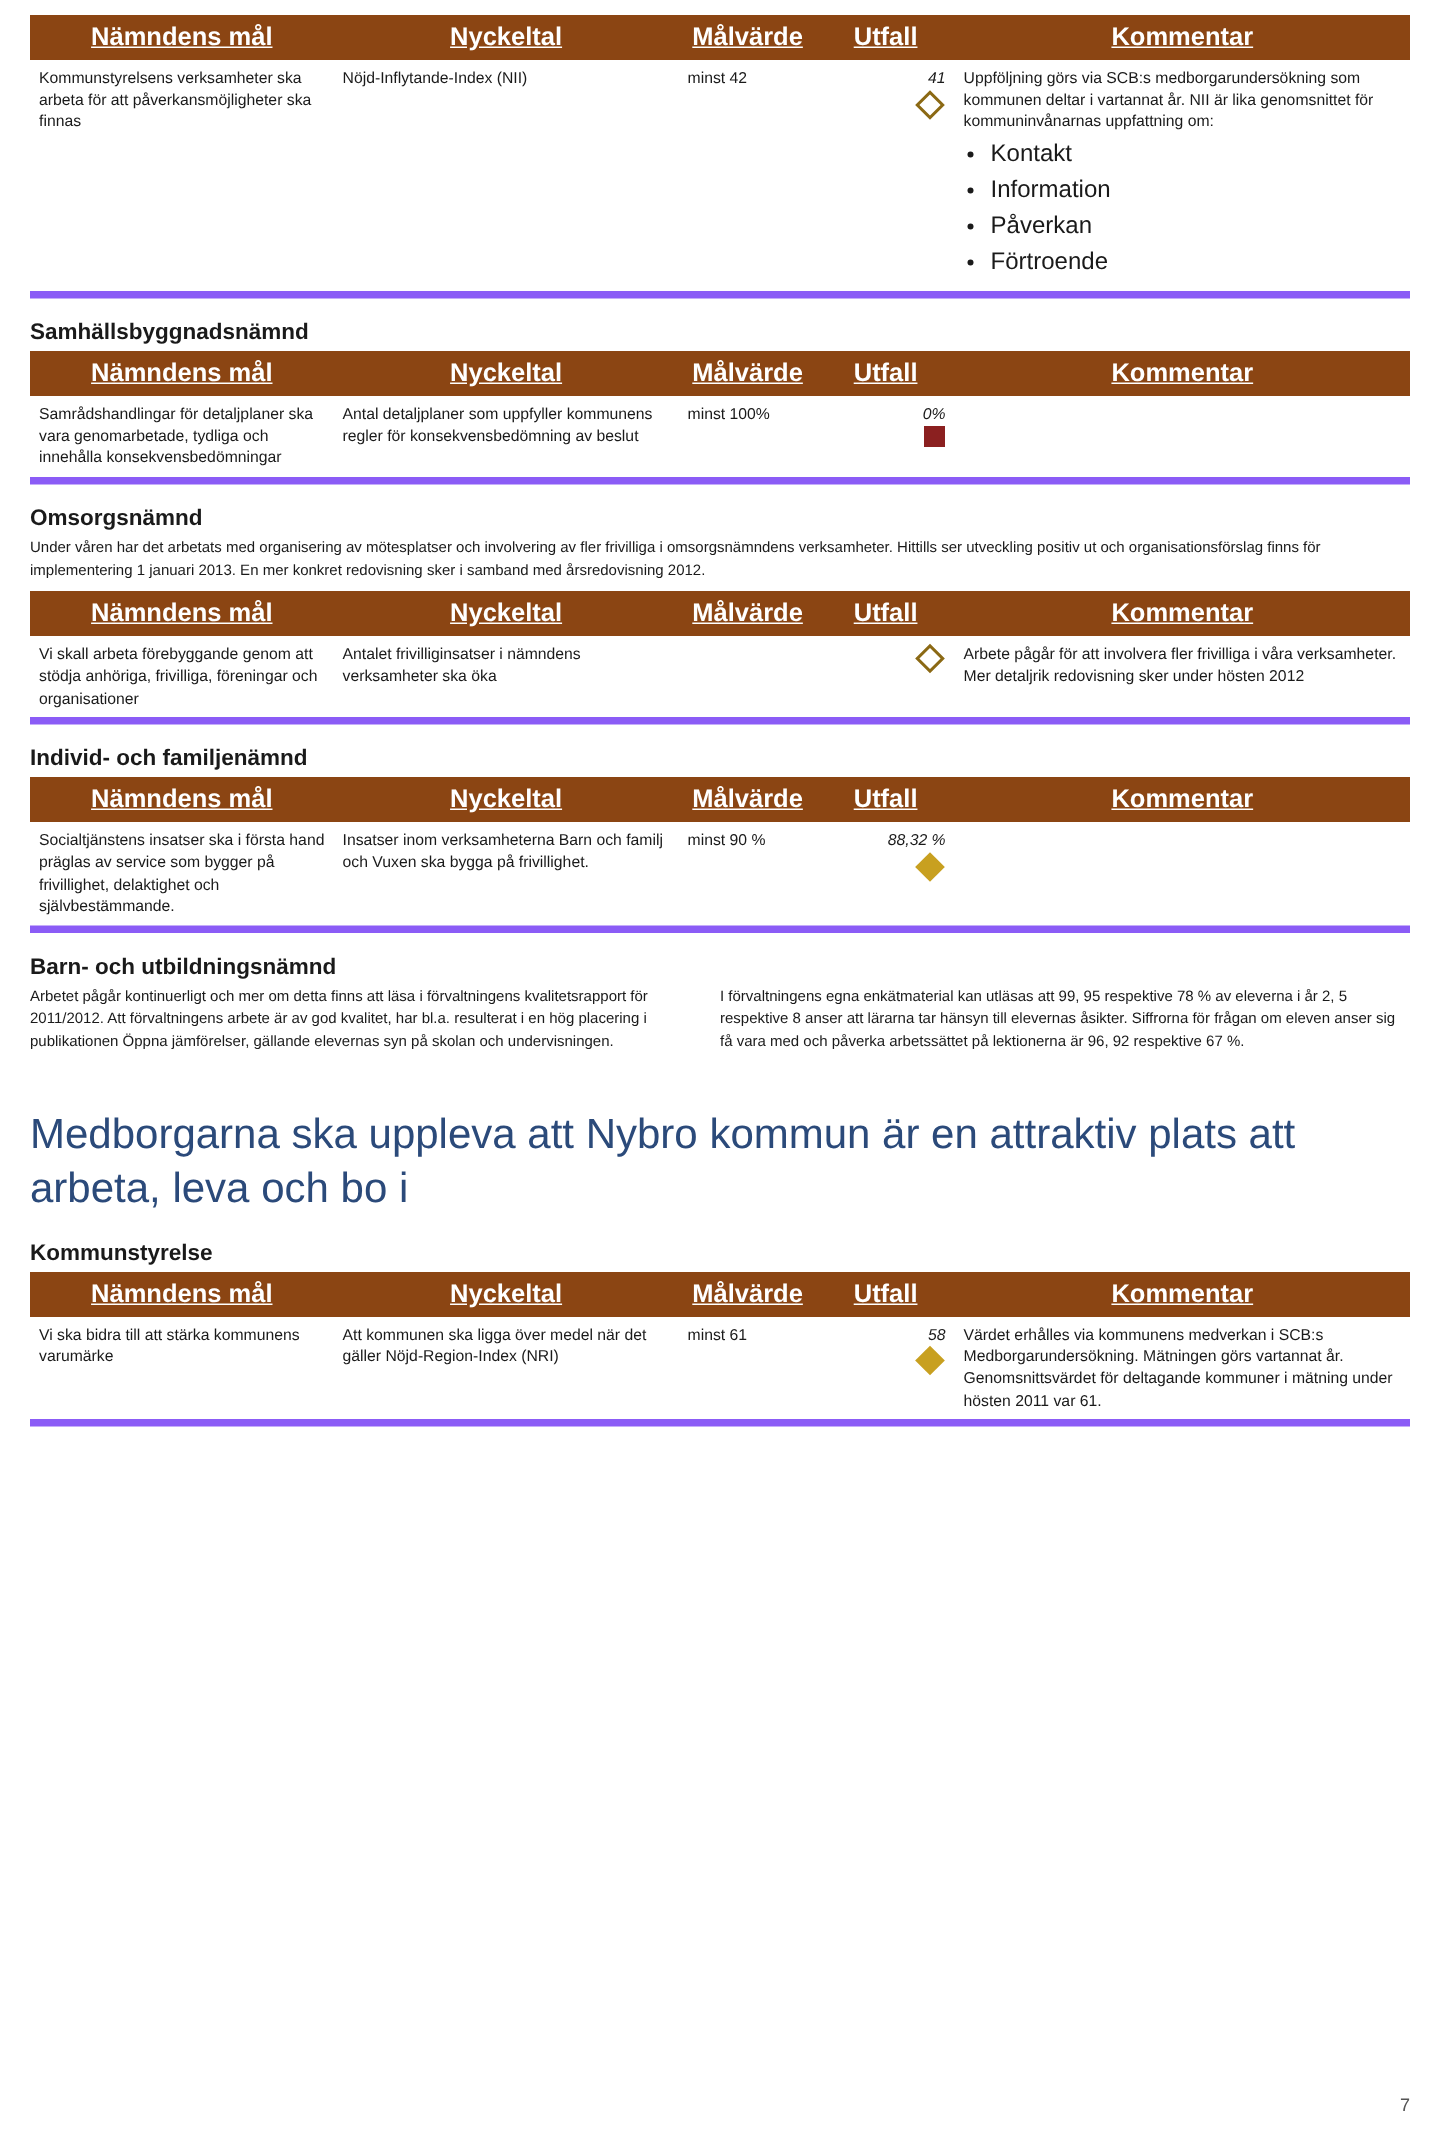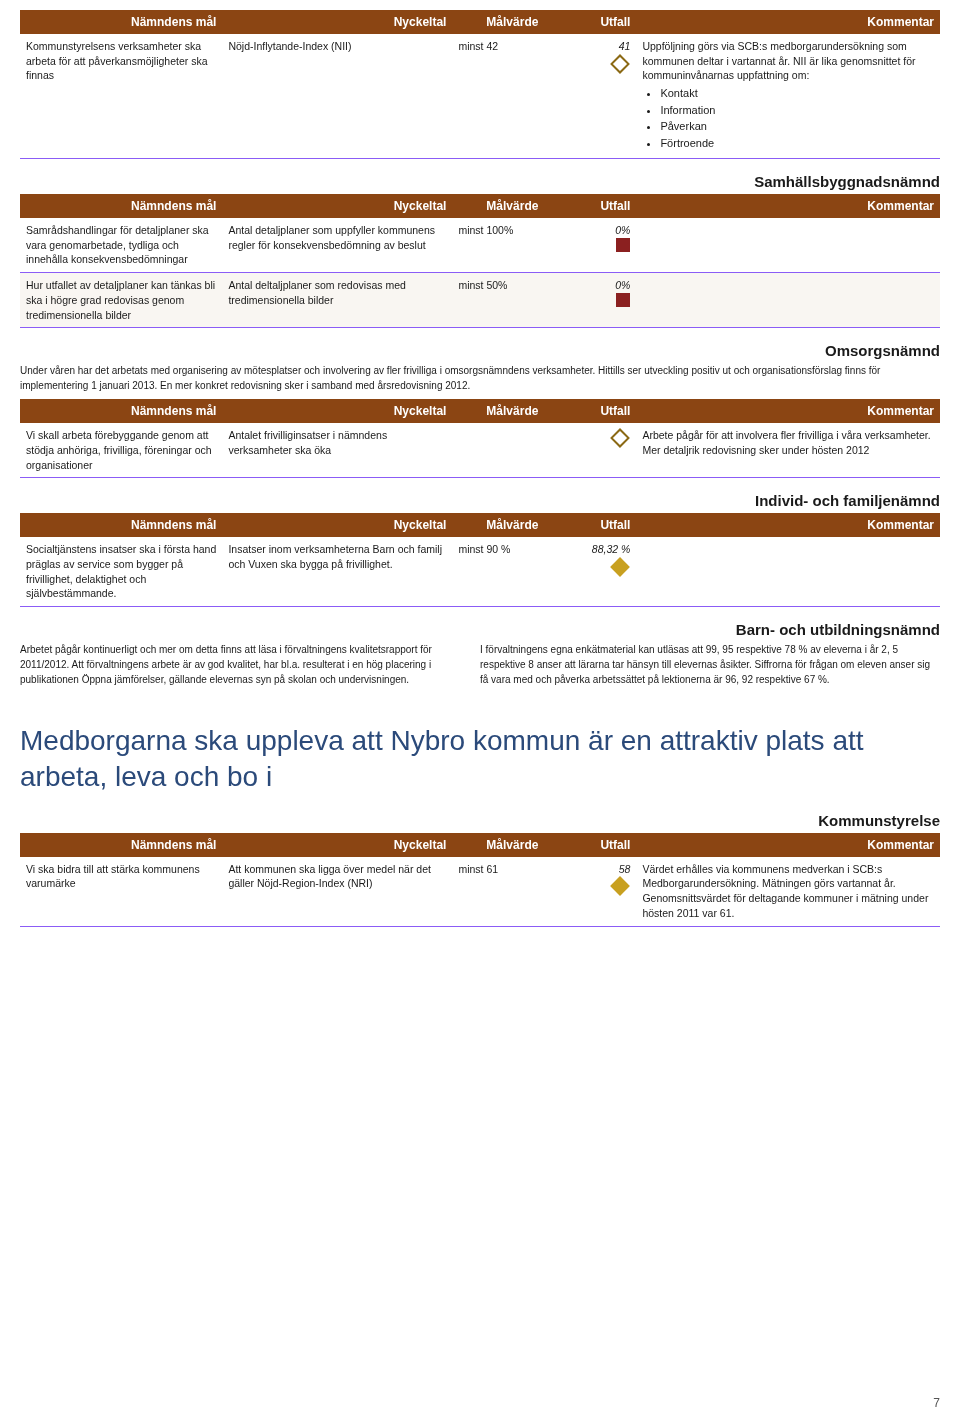--- a/index.html
+++ b/index.html
@@ -11,21 +11,20 @@
       width: 960px;
       padding: 10px 20px 20px 20px;
     }
 
     
     .section-heading {
       font-size: 15px;
       font-weight: bold;
       color: #1a1a1a;
       margin: 14px 0 4px 0;
-      text-align: right;
     }
 
     .section-subtext {
       font-size: 10px;
       color: #1a1a1a;
       margin-bottom: 6px;
       line-height: 1.5;
     }
 
     
@@ -35,34 +34,35 @@
       margin-bottom: 8px;
     }
 
     thead tr {
       background-color: #8B4513;
       color: #fff;
     }
 
     thead th {
       padding: 5px 6px;
-      text-align: right;
-      font-size: 12px;
+      text-align: center;
+      font-size: 17px;
       font-weight: bold;
+      text-decoration: underline;
     }
 
     tbody tr {
       vertical-align: top;
     }
 
     tbody td {
       padding: 5px 6px;
       font-size: 10.5px;
       line-height: 1.4;
-      border-bottom: 1px solid #8b5cf6;
+      border-bottom: 5px solid #8b5cf6;
       vertical-align: top;
     }
 
     tbody tr:nth-child(even) {
       background-color: #f9f6f2;
     }
 
     .col-mal { width: 22%; }
     .col-nyckel { width: 25%; }
     .col-malvarde { width: 10%; }
@@ -124,21 +124,21 @@
       color: #555;
     }
 
     ul.bullet-list {
       list-style: disc;
       padding-left: 18px;
       margin: 2px 0;
     }
 
     ul.bullet-list li {
-      font-size: 11px;
+      font-size: 16px;
       line-height: 1.5;
     }
 
     .two-col {
       display: flex;
       margin-bottom: 10px;
     }
     .two-col > div {
       flex: 1;
     }
@@ -188,30 +188,20 @@
       <th class="col-malvarde">Målvärde</th>
       <th class="col-utfall">Utfall</th>
       <th class="col-kommentar">Kommentar</th>
     </tr>
   </thead>
   <tbody>
     <tr>
       <td>Samrådshandlingar för detaljplaner ska vara genomarbetade, tydliga och innehålla konsekvensbedömningar</td>
       <td>Antal detaljplaner som uppfyller kommunens regler för konsekvensbedömning av beslut</td>
       <td>minst 100%</td>
-      <td class="utfall-cell">
-        0%<br>
-        <span class="indicator-square-red"></span>
-      </td>
-      <td></td>
-    </tr>
-    <tr>
-      <td>Hur utfallet av detaljplaner kan tänkas bli ska i högre grad redovisas genom tredimensionella bilder</td>
-      <td>Antal deltaljplaner som redovisas med tredimensionella bilder</td>
-      <td>minst 50%</td>
       <td class="utfall-cell">
         0%<br>
         <span class="indicator-square-red"></span>
       </td>
       <td></td>
     </tr>
   </tbody>
 </table>
 
 <div class="section-heading">Omsorgsnämnd</div>

